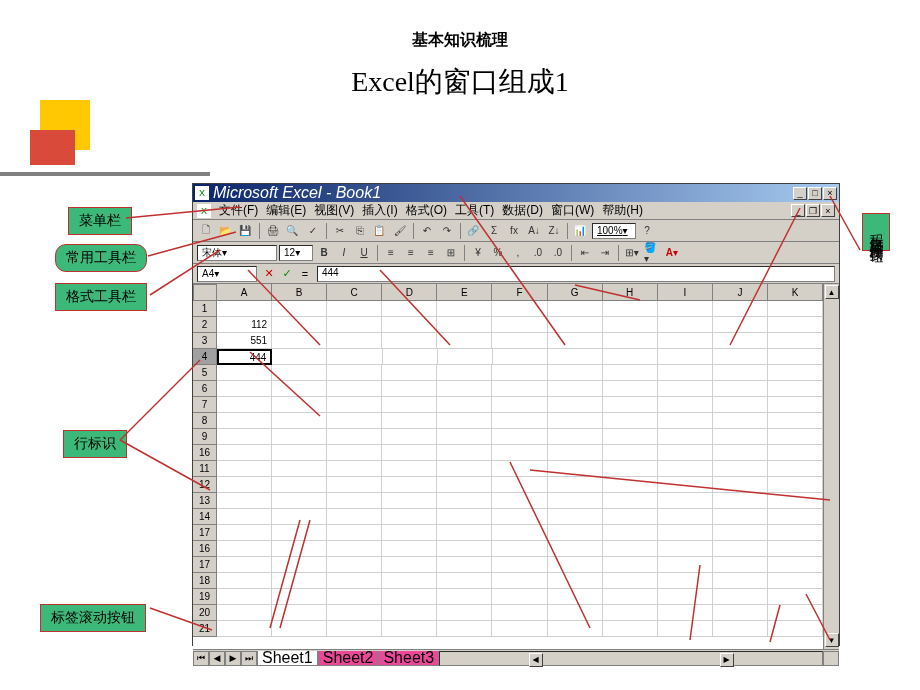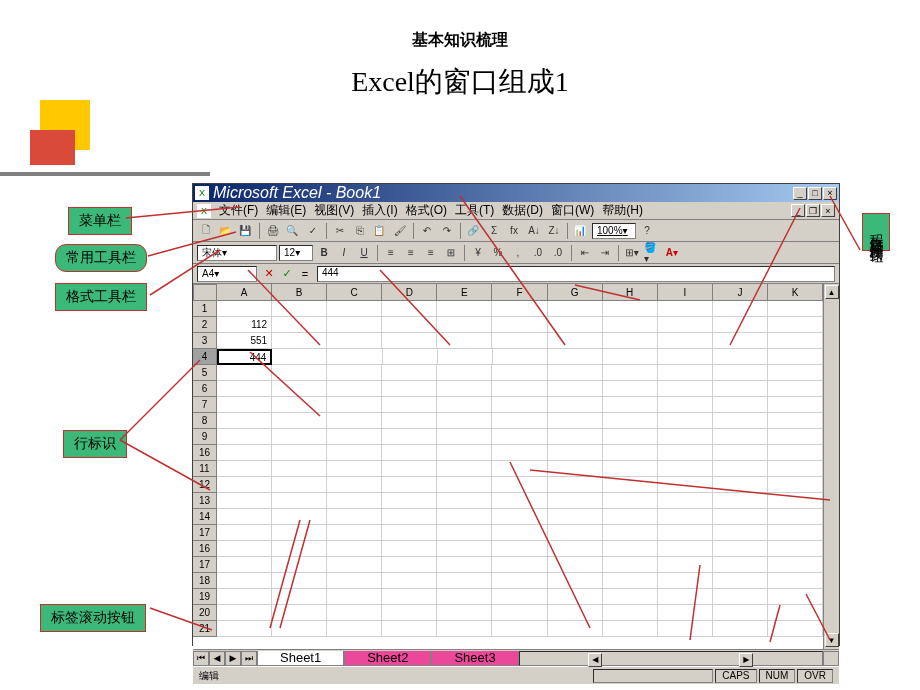--- a/index.html
+++ b/index.html
@@ -78,21 +78,21 @@
   .cell-row { display: flex; height: 16px; }
   .cell { width: 62px; height: 16px; border-right: 1px solid #d0d0d0; border-bottom: 1px solid #d0d0d0; font-size: 10px; display: flex; align-items: center; justify-content: flex-end; padding-right: 4px; }
   .cell.active { border: 2px solid #000; }
   .vscroll { position: absolute; right: 0; top: 0; width: 16px; bottom: 0; background: #d4d0c8; border-left: 1px solid #808080; }
   .scroll-btn { width: 14px; height: 14px; background: #d4d0c8; border: 1px solid #fff; border-right-color: #404040; border-bottom-color: #404040; margin: 1px auto; font-size: 8px; display: flex; align-items: center; justify-content: center; }
   
   .tab-bar { height: 17px; display: flex; align-items: center; background: #d4d0c8; border-top: 1px solid #808080; }
   .tab-nav { display: flex; }
   .tab-nav-btn { width: 16px; height: 15px; border: 1px solid #808080; font-size: 9px; display: flex; align-items: center; justify-content: center; }
   .sheet-tabs { display: flex; }
-  .sheet-tab { padding: 0 22px; height: 15px; background: #fff; border: 1px solid #808080; border-top: none; font-size: 13px; display: flex; align-items: center; }
+  .sheet-tab { padding: 0 4px; height: 15px; background: #fff; border: 1px solid #808080; border-top: none; font-size: 16px; display: flex; align-items: center; }
   .sheet-tab.inactive { background: #ec4899; }
   .hscroll { flex: 1; height: 15px; background: #d4d0c8; display: flex; justify-content: space-between; border: 1px inset #808080; }
   
   .statusbar { height: 18px; background: #d4d0c8; display: flex; align-items: center; padding: 0 6px; font-size: 10px; border-top: 1px solid #fff; }
   .status-text { flex: 1; }
   .status-ind { border: 1px inset #808080; padding: 0 6px; margin-left: 2px; height: 14px; display: flex; align-items: center; }
   
   svg.lines { position: absolute; left: 0; top: 0; width: 920px; height: 690px; pointer-events: none; }
   svg.lines line { stroke: #c03030; stroke-width: 1.5; }
 </style>
@@ -564,27 +564,20 @@
         <div class="sheet-tab inactive">Sheet2</div>
         <div class="sheet-tab inactive">Sheet3</div>
       </div>
     <div class="hscroll">
       <div class="scroll-btn">◀</div>
       <div class="scroll-btn">▶</div>
     </div>
     <div style="width:16px;height:15px;background:#d4d0c8;border:1px solid #808080;"></div>
   </div>
 
-  <div class="statusbar">
-    <span class="status-text">编辑</span>
-    <span class="status-ind" style="width:120px;"></span>
-    <span class="status-ind">CAPS</span>
-    <span class="status-ind">NUM</span>
-    <span class="status-ind">OVR</span>
-  </div>
 </div>
 
 <svg class="lines">
   <line x1="126" y1="218" x2="240" y2="207"></line>
   <line x1="148" y1="256" x2="236" y2="232"></line>
   <line x1="150" y1="295" x2="220" y2="250"></line>
   <line x1="120" y1="440" x2="200" y2="360"></line>
   <line x1="120" y1="440" x2="210" y2="490"></line>
   <line x1="150" y1="608" x2="212" y2="630"></line>
   <line x1="320" y1="345" x2="248" y2="270"></line>

